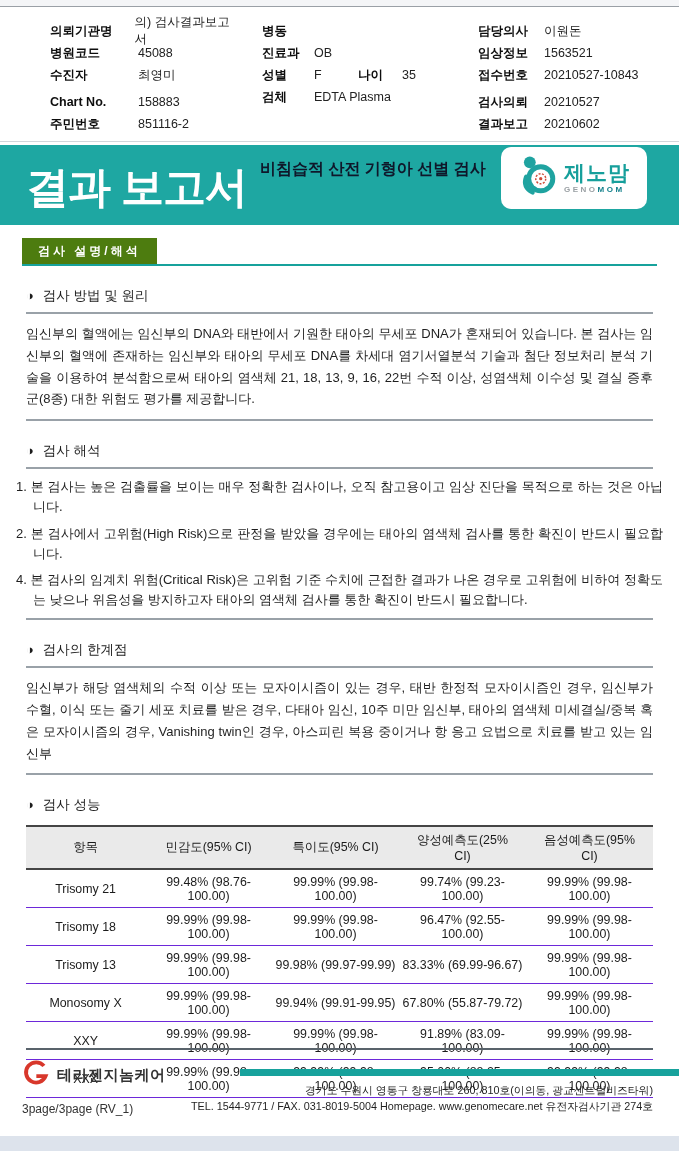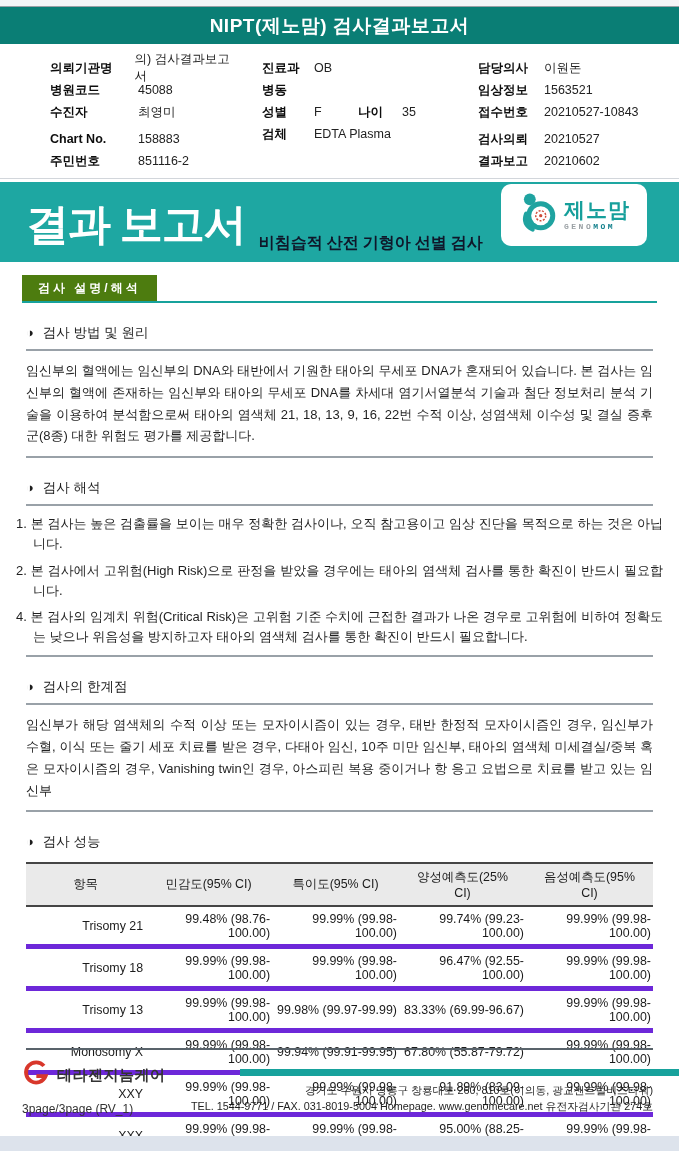--- a/index.html
+++ b/index.html
@@ -23,28 +23,28 @@
   .icol2 .flabel { width: 52px; }
   .icol3 .flabel { width: 66px; }
   .flabel2 { font-weight: bold; color: #0d0d0d; width: 44px; }
   .fval { color: #222; }
   .fval.w { width: 44px; }
 
   .divider { border-top: 1px solid #d2d6db; }
 
   
   .banner { position: relative; height: 80px; background: #1ea7a2; margin-top: 3px; }
-  .banner-inner { display: flex; align-items: flex-end; gap: 13px; padding: 14px 0 0 26px; font-family: Liberation Serif, serif; }
+  .banner-inner { display: flex; align-items: flex-start; gap: 13px; padding: 14px 0 0 26px; }
   .banner-title { font-size: 43px; font-weight: bold; color: #ffffff; letter-spacing: -1px; }
   .banner-sub { font-size: 16px; font-weight: bold; color: #0f172a; }
   .logo-box { position: absolute; top: 2px; right: 32px; width: 146px; height: 62px; background: #ffffff;
               border-radius: 10px; display: flex; align-items: center; justify-content: center; gap: 6px; }
   .logo-text { display: flex; flex-direction: column; line-height: 1; }
   .logo-ko { font-size: 21px; font-weight: bold; color: #169f9b; letter-spacing: 1px; }
-  .logo-en { font-size: 8px; letter-spacing: 2.5px; margin-top: 3px; font-weight: bold; font-family: Liberation Mono, monospace; }
+  .logo-en { font-size: 8px; letter-spacing: 2.5px; margin-top: 3px; font-weight: bold; }
   .logo-en .gen { color: #9aa0a4; }
   .logo-en .mom { color: #14808c; }
 
   
   .tab-row { margin: 13px 22px 0 22px; border-bottom: 2px solid #17a29c; }
   .tab { display: inline-block; background: #4d7c0f; color: #ffffff; font-size: 12px; font-weight: bold;
          letter-spacing: 3px; padding: 5px 16px 4px 16px; }
 
   
   .sec-h { margin: 21px 26px 7px 26px; font-size: 13.5px; color: #1c1c1c; }
@@ -54,41 +54,40 @@
   .num-list { margin: 8px 16px; list-style: none; }
   .num-list li { font-size: 13px; line-height: 1.55; color: #1f1f1f; margin: 6px 0;
                  padding-left: 17px; text-indent: -17px; text-align: justify; }
 
   
   .perf { border-collapse: collapse; width: calc(100% - 52px); margin: 11px 26px 0 26px; }
   .perf thead tr { background: #eaeaea; }
   .perf th { border-top: 2px solid #454545; border-bottom: 2px solid #454545;
              font-weight: normal; font-size: 12.4px; padding: 5px 10px; color: #1b1b1b; }
   .perf th:first-child { width: 19%; }
-  .perf td { border-bottom: 5px solid #6d28d9; text-align: right; font-size: 12.4px;
+  .perf td { border-bottom: 1px solid #6d28d9; text-align: center; font-size: 12.4px;
              padding: 4.5px 2px; color: #1b1b1b; }
 
   
   .footer { position: absolute; left: 0; right: 0; bottom: 15px; height: 88px; }
   .footer-rule { border-top: 2px solid #59636b; margin: 0 26px; }
   .brand { position: absolute; left: 22px; top: 12px; display: flex; align-items: center; gap: 8px; }
   .brand-name { font-size: 15px; font-weight: bold; color: #333333; letter-spacing: 0.5px; }
   .teal-bar { position: absolute; left: 240px; right: 0; top: 21px; height: 7px; background: #17a29c; }
   .addr { position: absolute; right: 26px; top: 36px; font-size: 10.8px; color: #1f1f1f; }
   .contact { position: absolute; right: 26px; top: 52px; font-size: 10.8px; color: #1f1f1f; }
   .pageinfo { position: absolute; left: 22px; top: 54px; font-size: 12px; color: #333333; }
   .bottom-strip { position: absolute; left: 0; right: 0; bottom: 0; height: 15px; background: #dde3ec; }
 </style>
 </head>
 <body>
 
 <div class="page">
   <div class="top-strip"></div>
 
-  <div class="titlebar">NIPT(제노맘) 검사결과보고서</div>
 
   <div class="info">
     <div class="icol1">
       <div class="frow">
           <span class="flabel">의뢰기관명</span>
           <span class="fval">의) 검사결과보고서</span>
         </div>
       <div class="frow">
           <span class="flabel">병원코드</span>
           <span class="fval">45088</span>
@@ -101,26 +100,26 @@
           <span class="flabel">Chart No.</span>
           <span class="fval">158883</span>
         </div>
       <div class="frow">
           <span class="flabel">주민번호</span>
           <span class="fval">851116-2</span>
         </div>
     </div>
     <div class="icol2">
       <div class="frow">
+          <span class="flabel">병동</span>
+          <span class="fval"></span>
+        </div>
+      <div class="frow">
           <span class="flabel">진료과</span>
           <span class="fval">OB</span>
-        </div>
-      <div class="frow">
-          <span class="flabel">병동</span>
-          <span class="fval"></span>
         </div>
       <div class="frow">
           <span class="flabel">성별</span>
           <span class="fval w">F</span>
           <span class="flabel2">나이</span>
           <span class="fval">35</span>
         </div>
       <div class="frow">
           <span class="flabel">검체</span>
           <span class="fval">EDTA Plasma</span>

